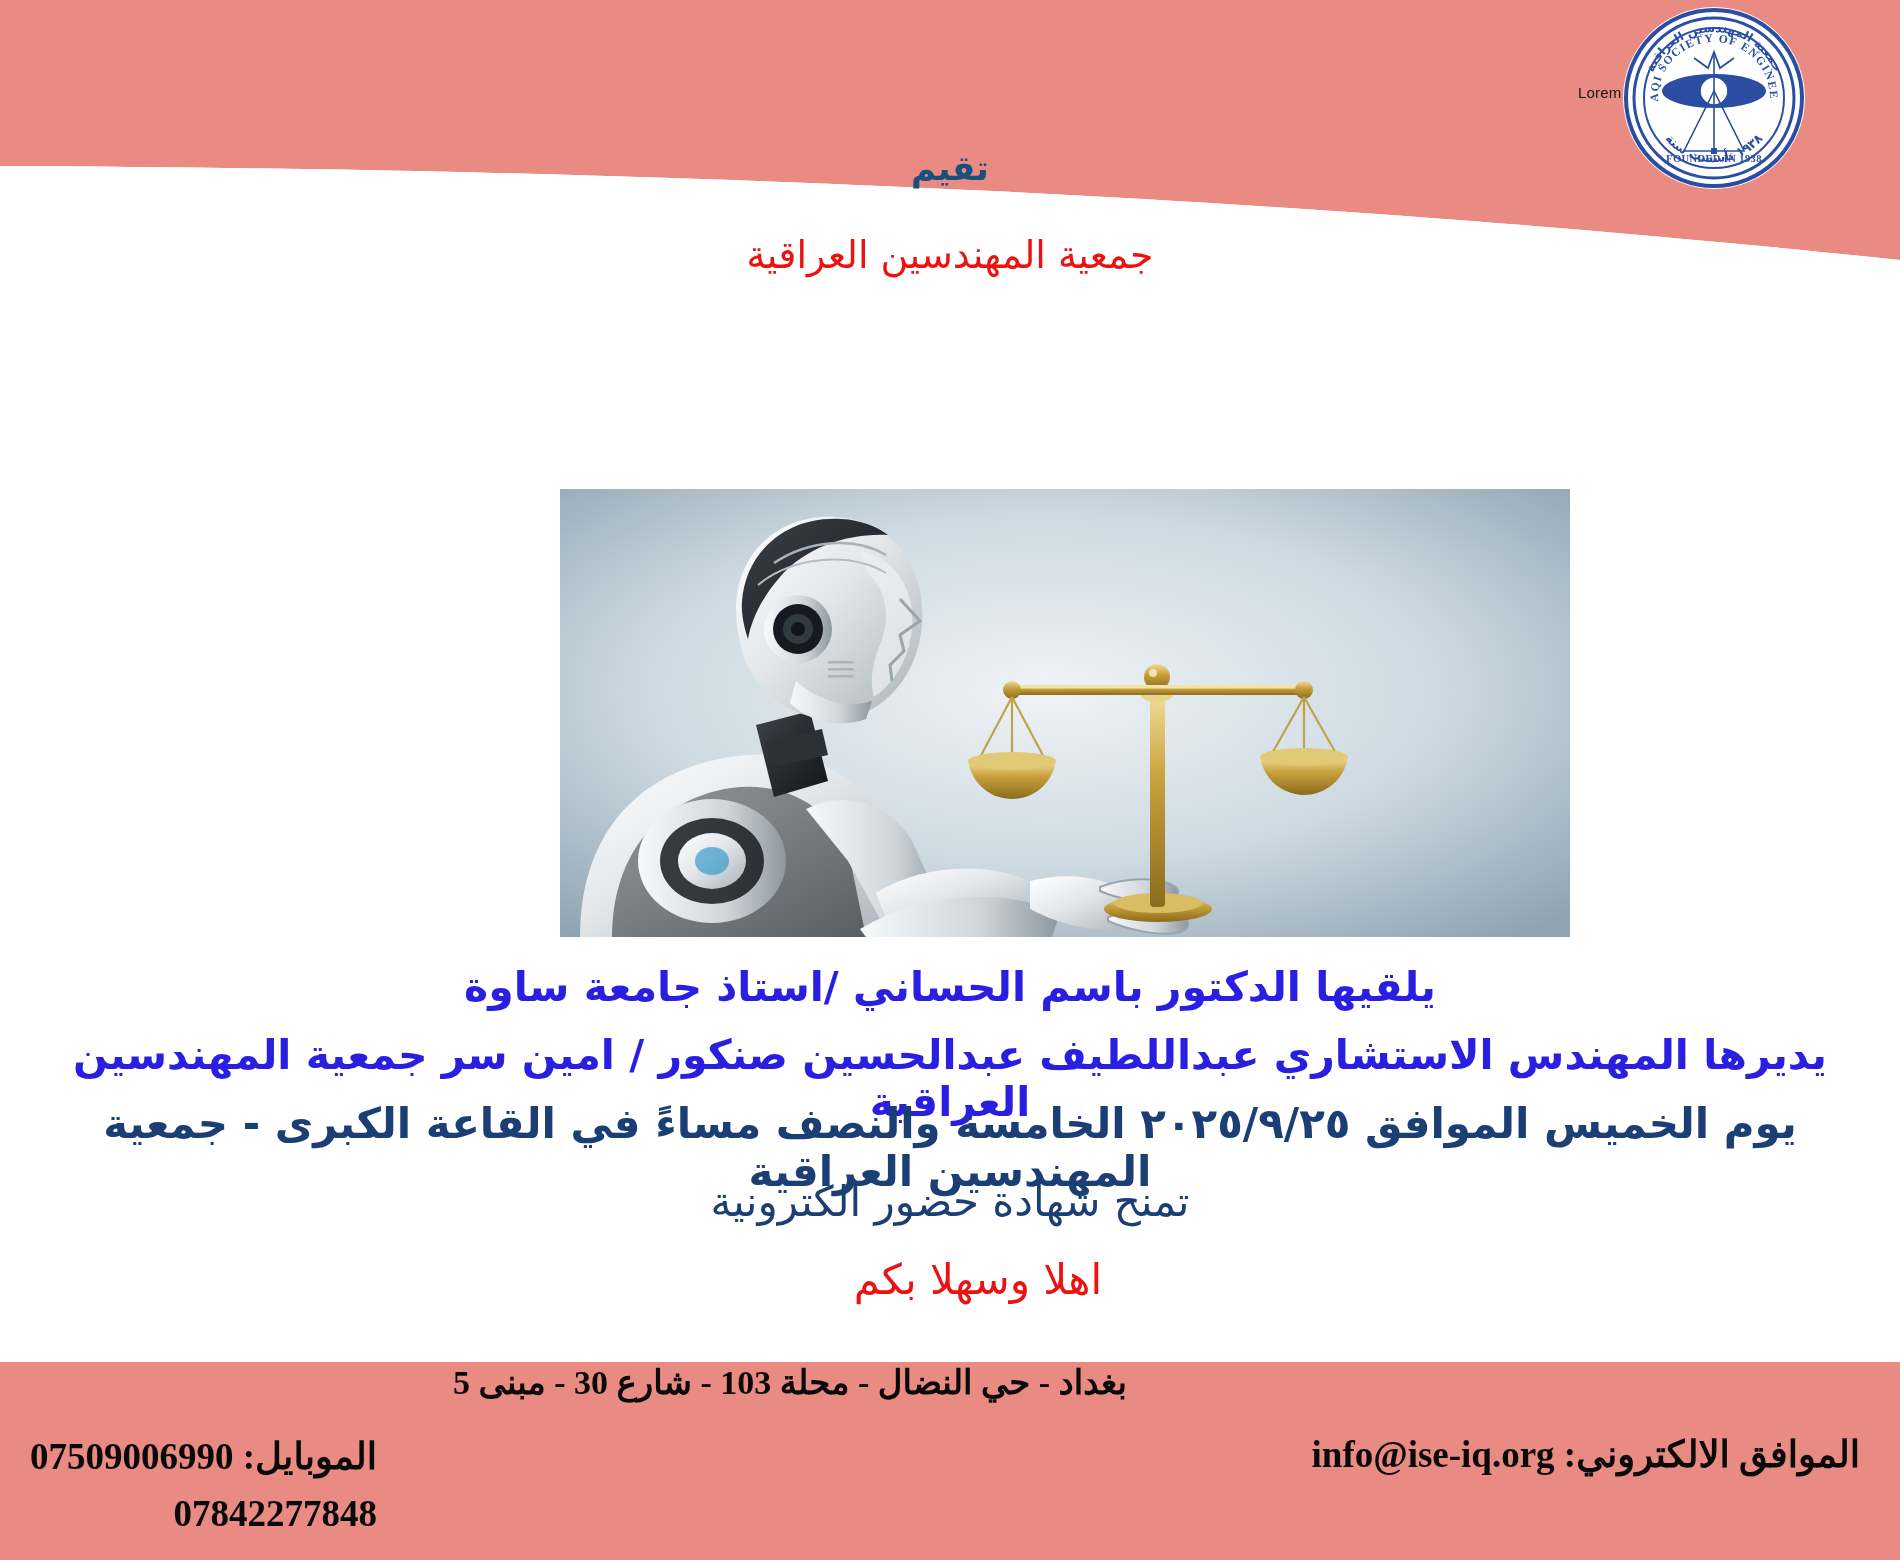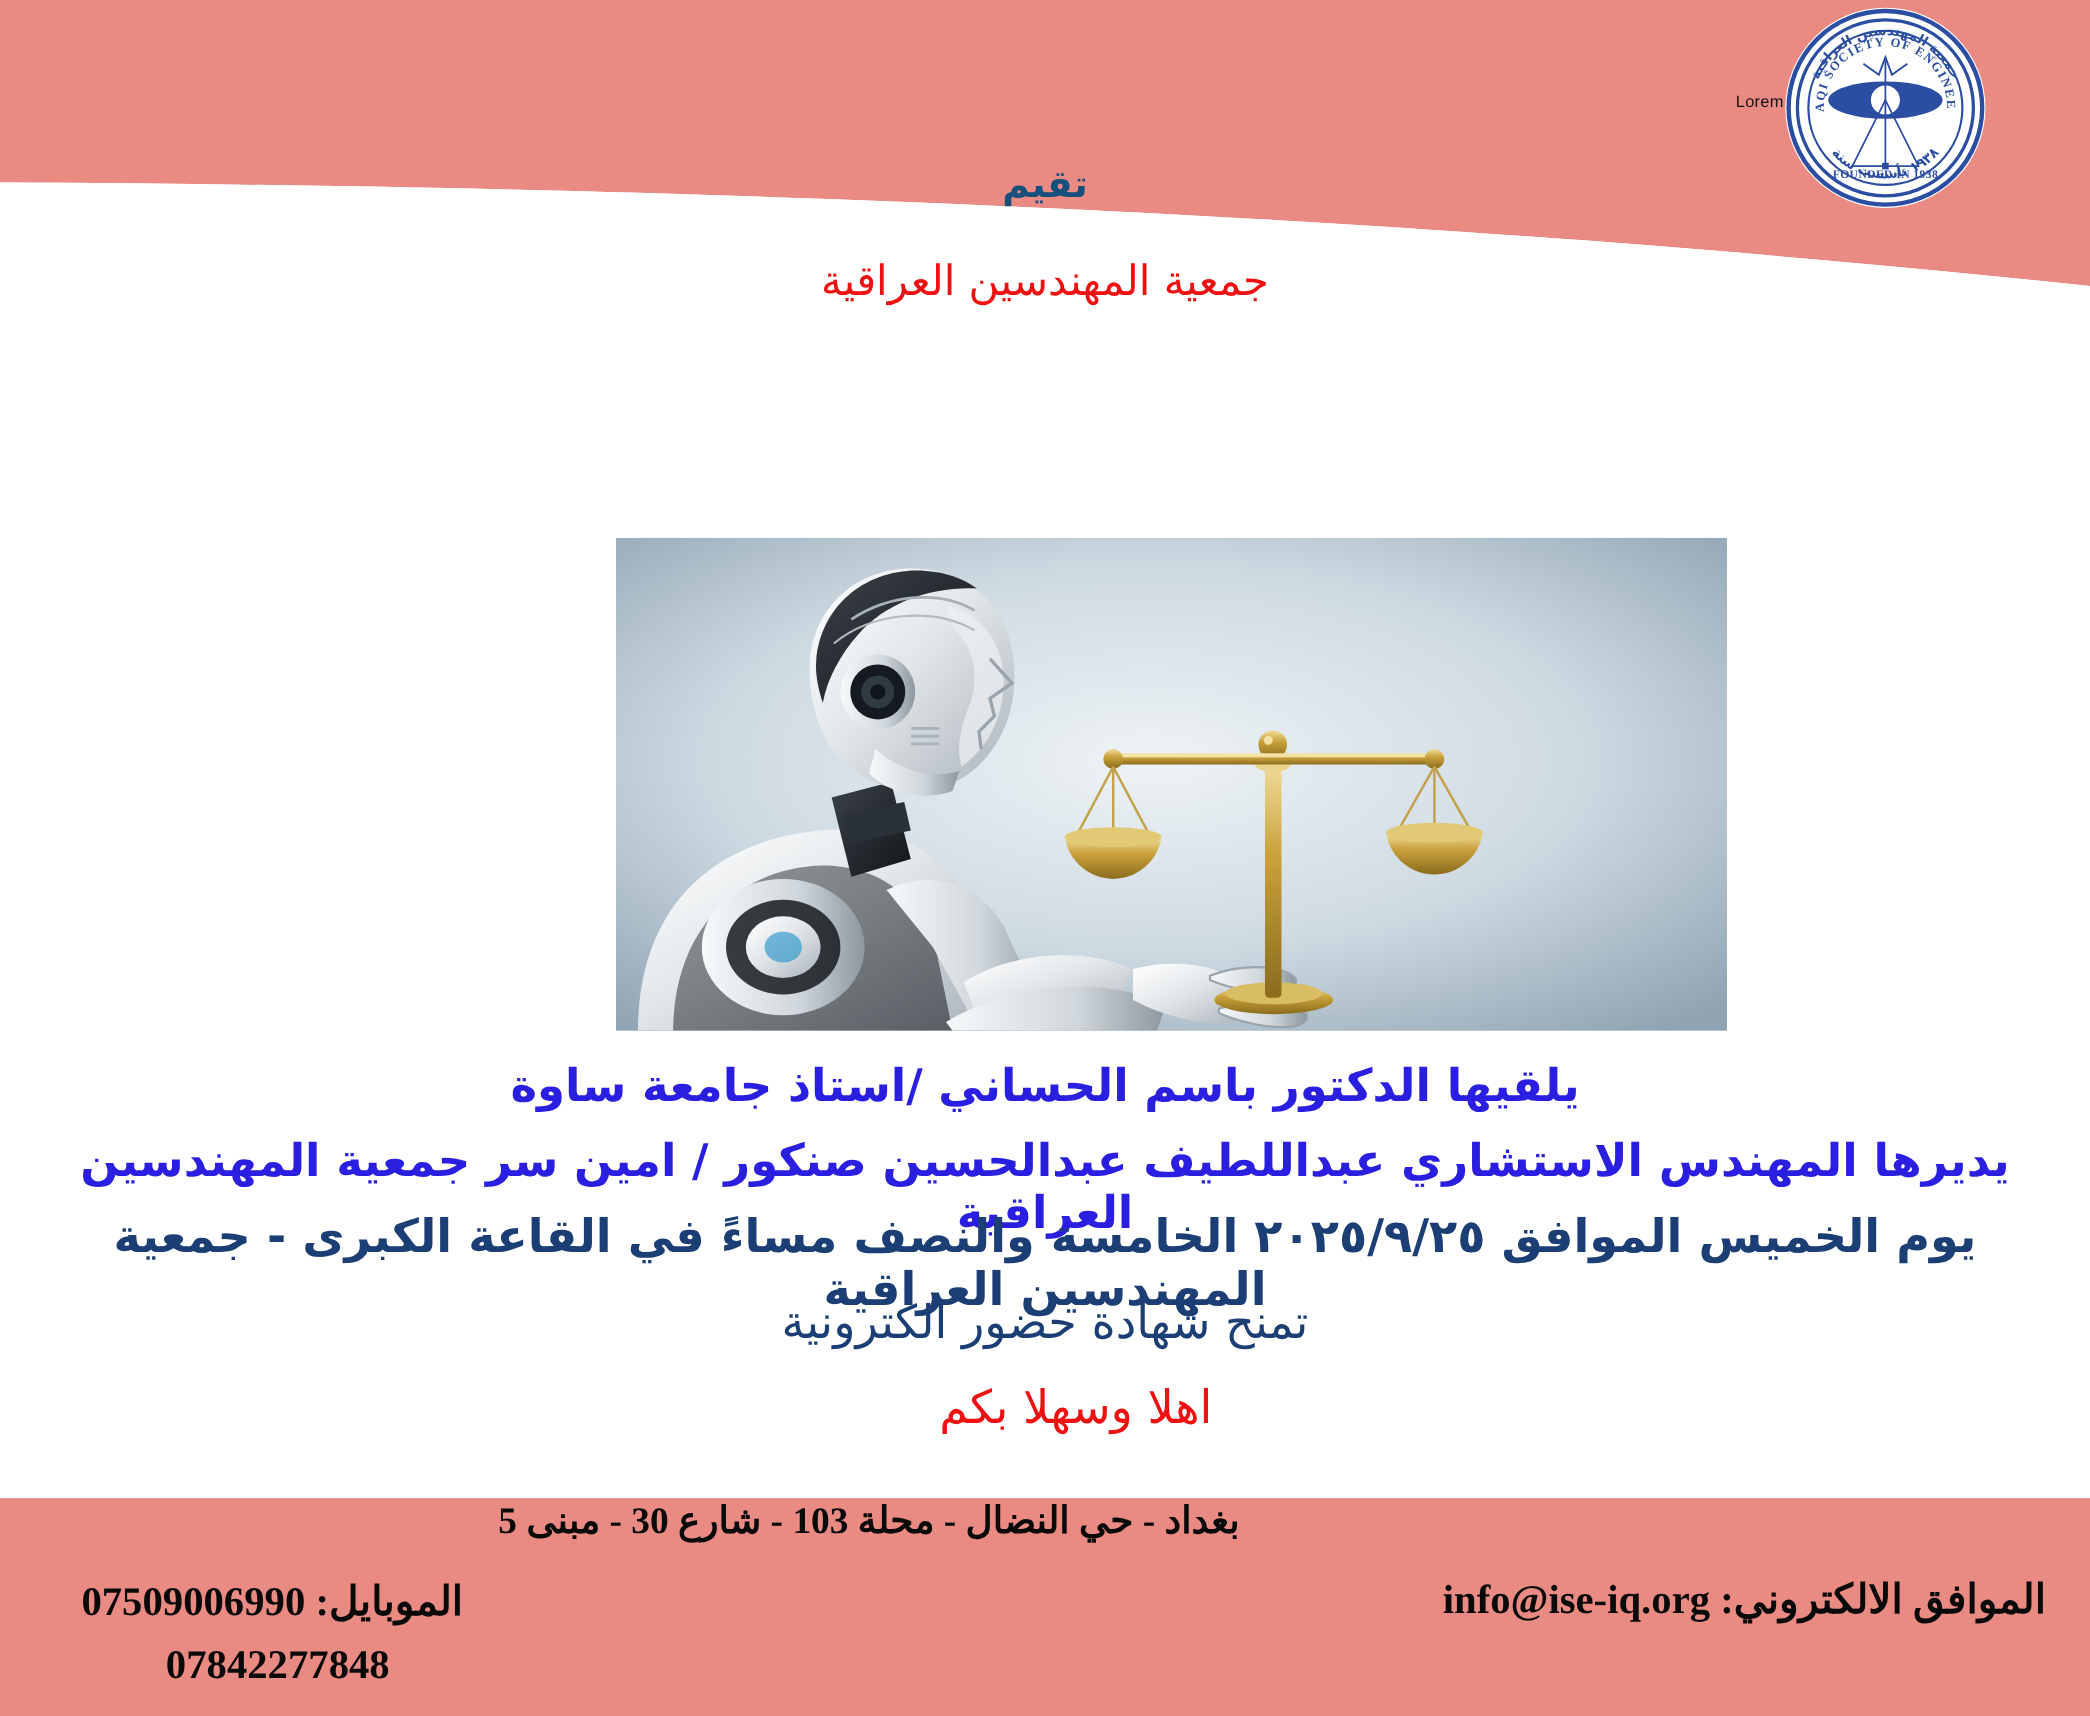--- a/index.html
+++ b/index.html
@@ -195,28 +195,27 @@
   }
   .f-right span.val {
     font-family: "Liberation Serif", serif;
     direction: ltr;
     unicode-bidi: embed;
   }
   .f-left {
     position: absolute;
     left: 30px;
     top: 8px;
-    text-align: center;
+    text-align: right;
     direction: rtl;
     font-family: "Liberation Serif", serif;
     font-size: 37px;
     font-weight: 700;
     color: #0a0a0a;
     line-height: 1.55;
-    margin-left: 44px;
   }
   .f-left .num {
     direction: ltr;
     unicode-bidi: embed;
     display: inline-block;
   }
   .f-left .row2 { padding-left: 10px; }
 </style>
 </head>
 <body>

